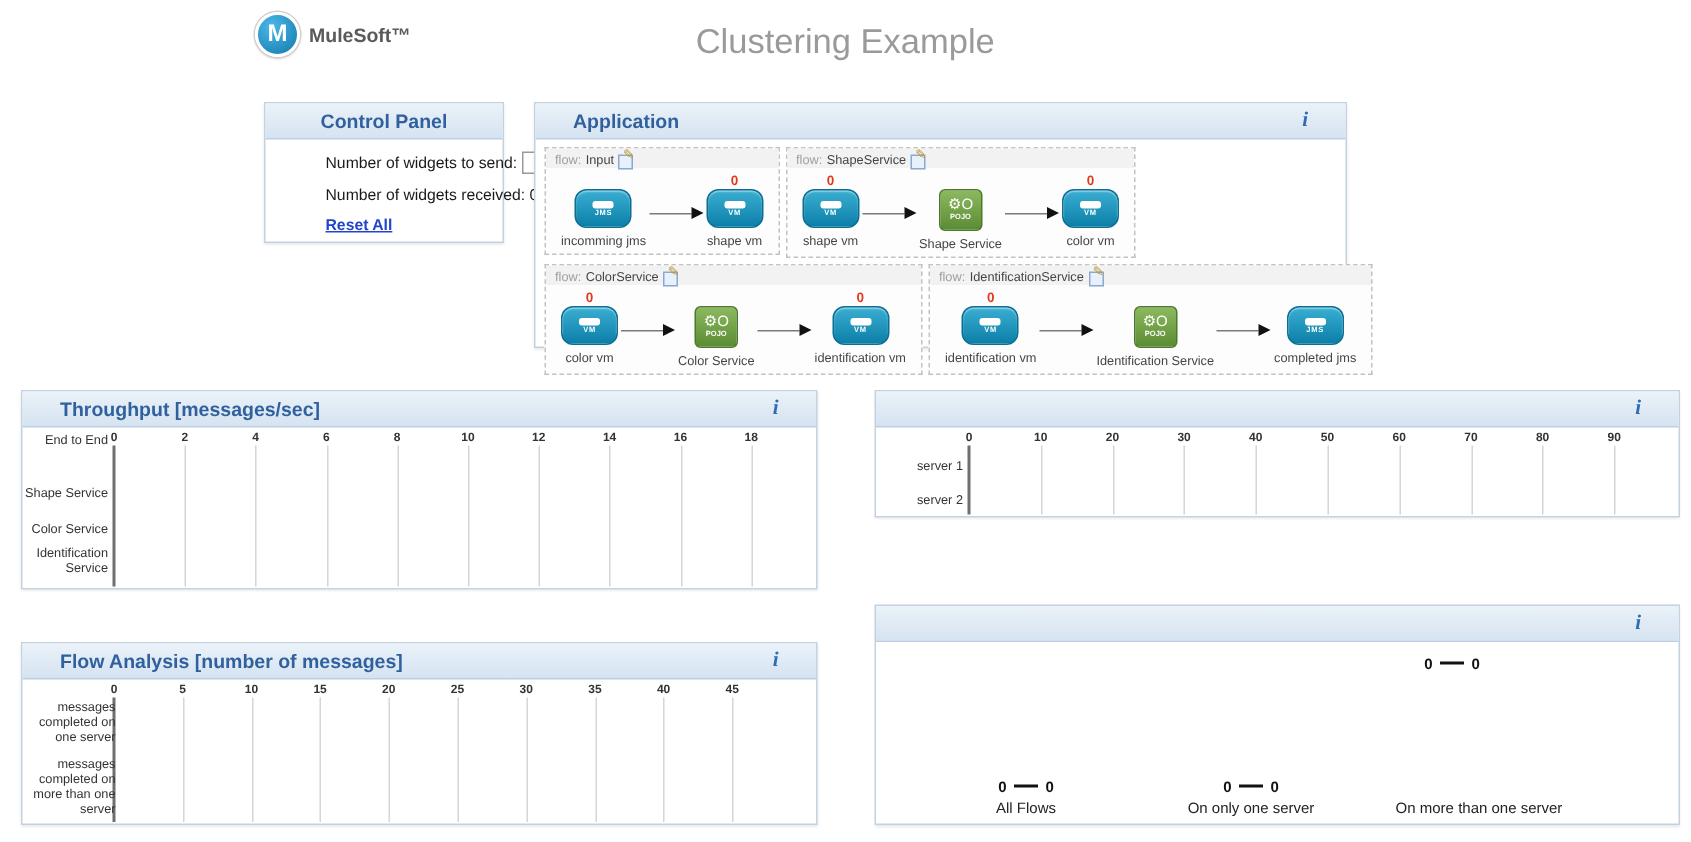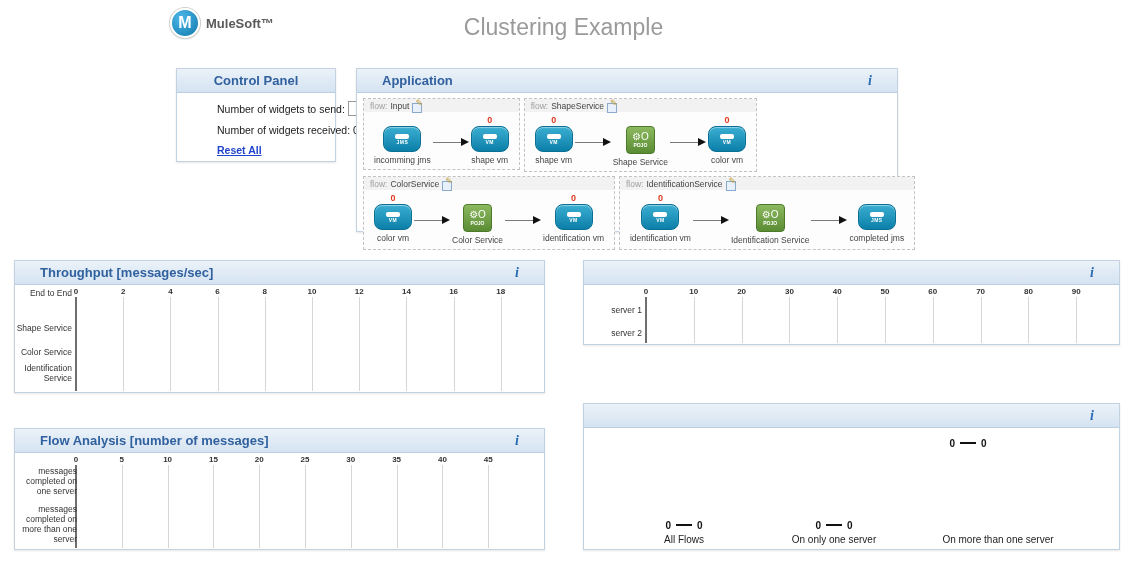--- a/index.html
+++ b/index.html
@@ -362,15 +362,15 @@
 <div class="panel" id="time-panel">
   <div class="panel-header">
     <span class="info-icon">i</span>
   </div>
   <div class="chart-body" style="height:123px;">
       <div class="stat-value" style="left: 40px; top: 92px; width: 120px;"><span>0</span><span class="stat-dash"></span><span>0</span></div>
       <div class="stat-label" style="left: 40px; top: 106px; width: 120px;">All Flows</div>
       <div class="stat-value" style="left: 180px; top: 92px; width: 140px;"><span>0</span><span class="stat-dash"></span><span>0</span></div>
       <div class="stat-label" style="left: 180px; top: 106px; width: 140px;">On only one server</div>
       <div class="stat-value" style="left: 344px; top: 10px; width: 80px;"><span>0</span><span class="stat-dash"></span><span>0</span></div>
-      <div class="stat-label" style="left: 334px; top: 106px; width: 160px;">On more than one server</div>
+      <div class="stat-label" style="left: 322px; top: 106px; width: 160px;">On more than one server</div>
     </div>
 </div>
 
 </body></html>

